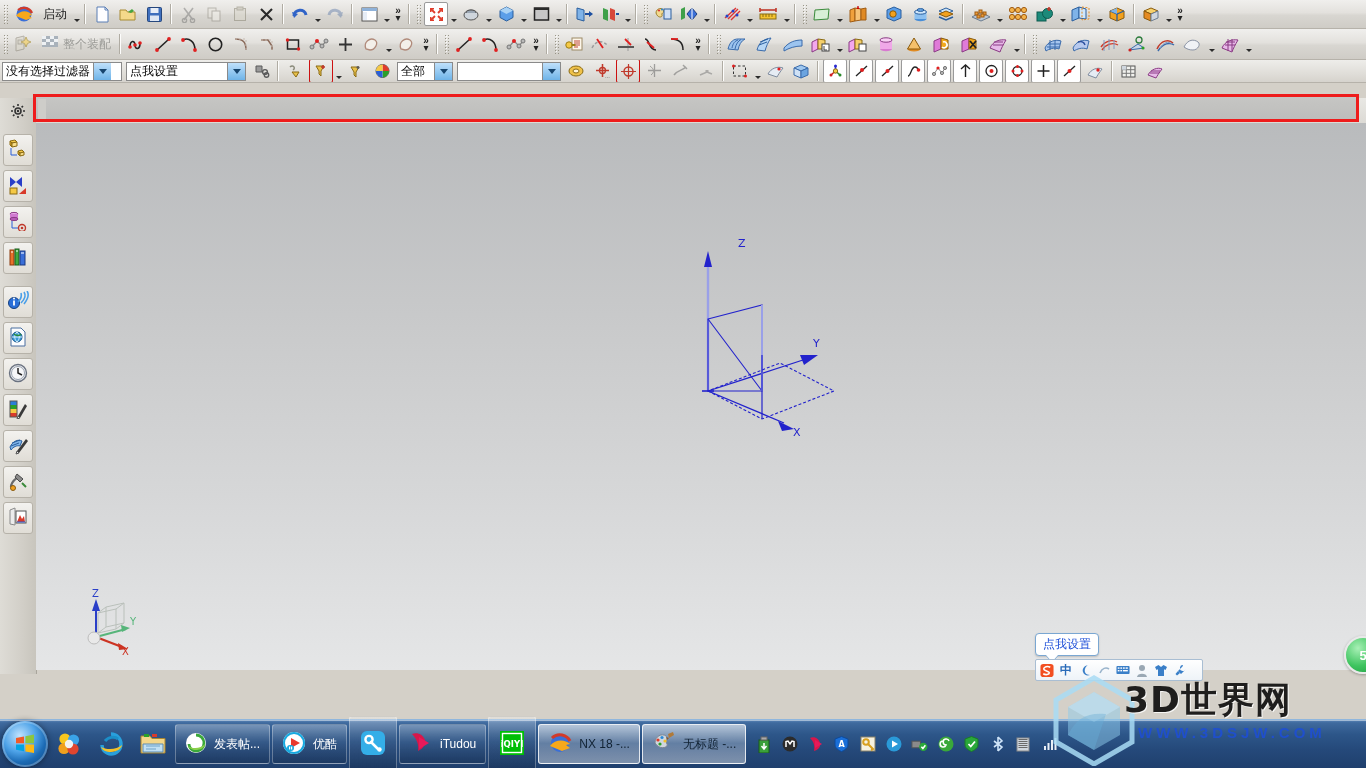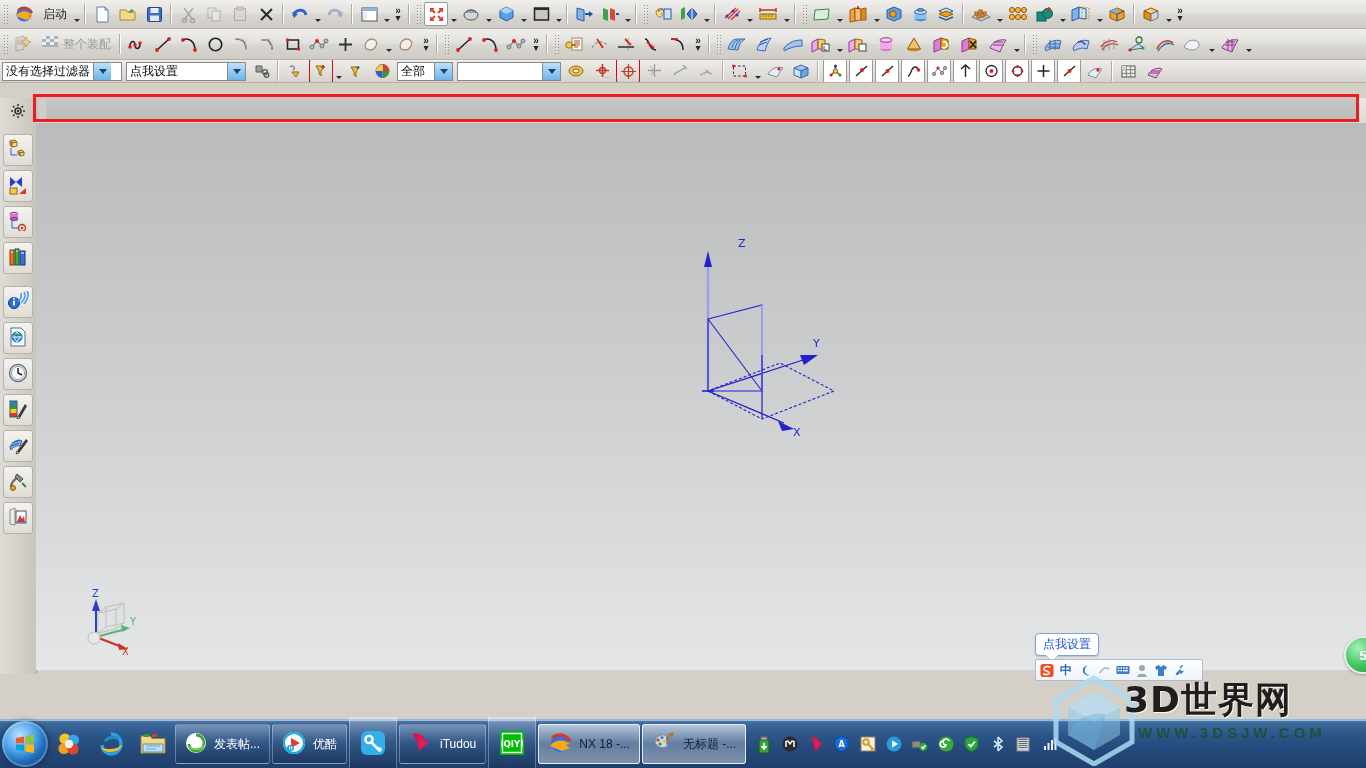--- a/index.html
+++ b/index.html
@@ -173,21 +173,21 @@
     position:absolute;right:8px;bottom:4px;width:330px;height:92px;
     pointer-events:none;opacity:.85;
   }
   #wm .wmtext{
     position:absolute;left:96px;top:4px;font-size:36px;font-weight:bold;
     color:#000000;letter-spacing:1px;
     text-shadow:1px 1px 0 #ffffff;
     font-family:"DejaVu Sans",sans-serif;
   }
   #wm .wmsub{
-    position:absolute;left:110px;top:52px;font-size:15px;font-weight:bold;color:#14532d;letter-spacing:4px;
+    position:absolute;left:110px;top:52px;font-size:15px;font-weight:bold;color:#1d4ed8;letter-spacing:4px;
   }
   #wm .hexlogo{position:absolute;left:20px;top:2px;}
 
   #greenbadge{
     position:absolute;right:-16px;top:636px;width:34px;height:34px;border-radius:50%;
     background:radial-gradient(circle at 35% 30%,#a8f0b6,#3ec45f 55%,#1f9a41 100%);
     border:2px solid #e9e9e9;
     color:#fff;font-size:13px;font-weight:bold;display:flex;align-items:center;justify-content:center;
     box-shadow:0 1px 3px rgba(0,0,0,.3);
   }

